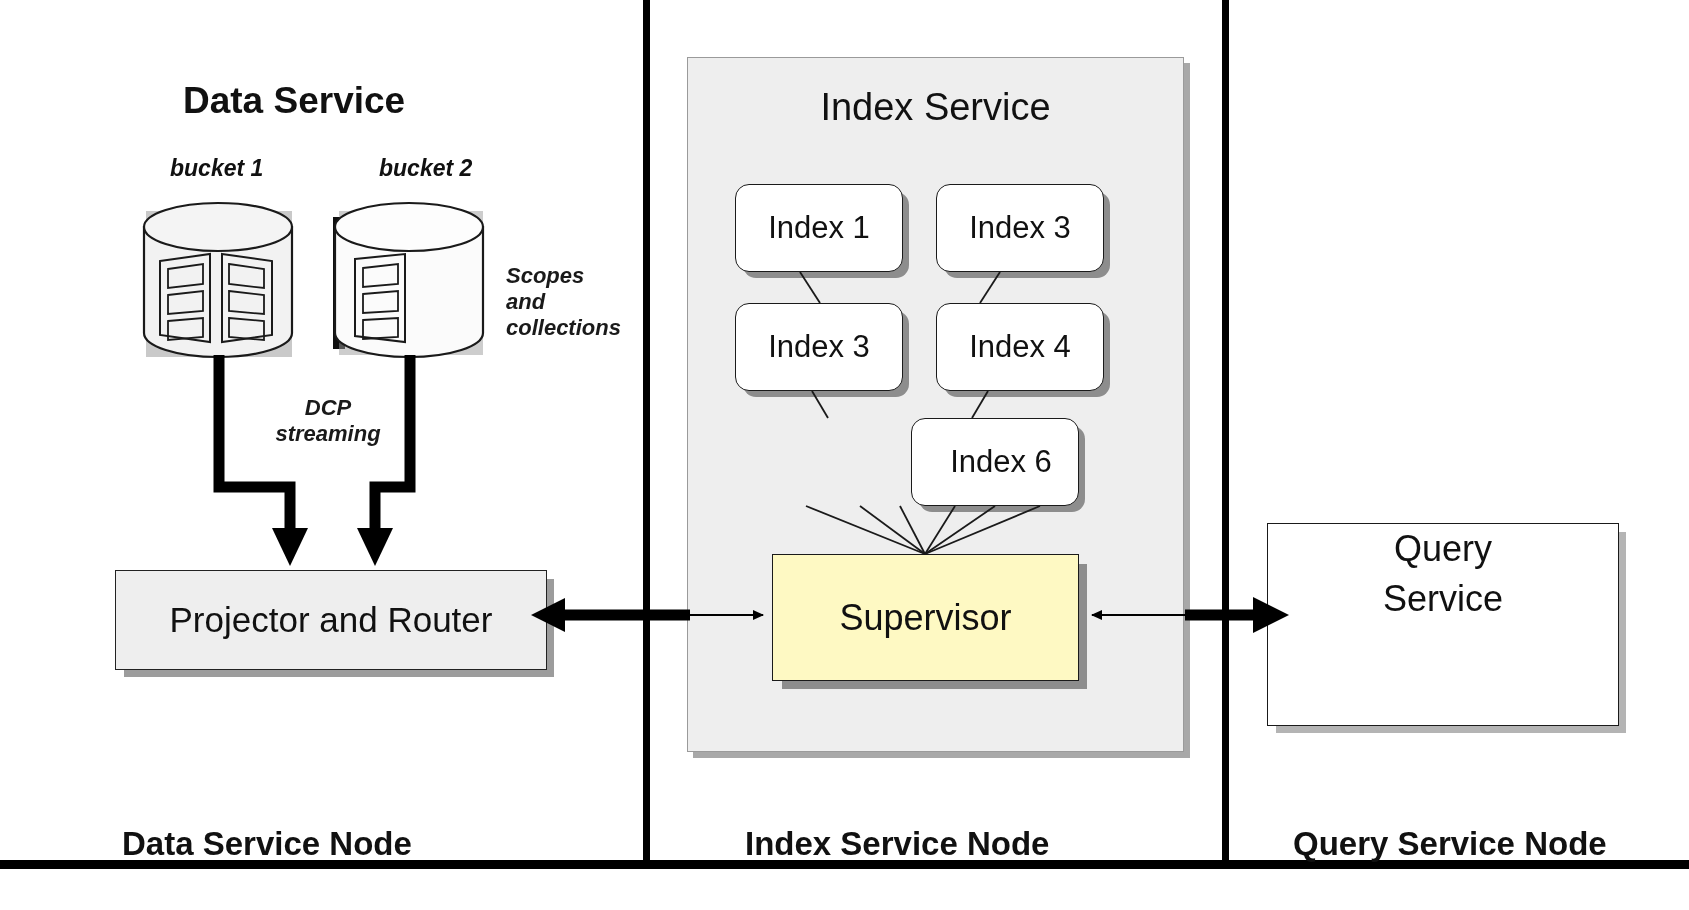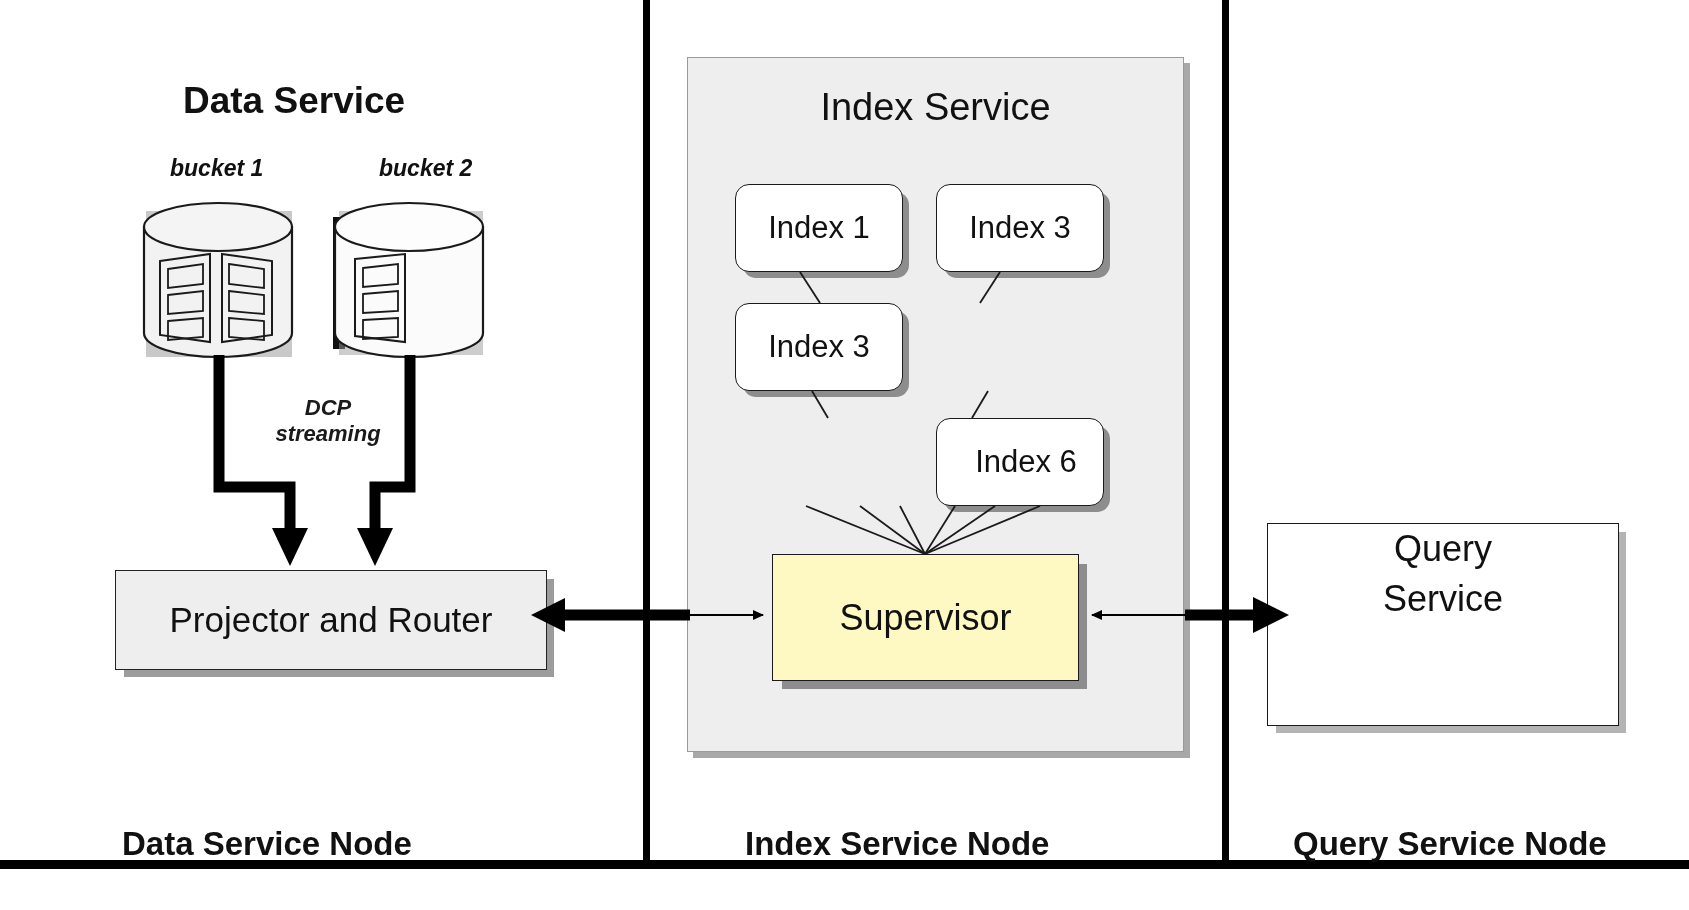--- a/index.html
+++ b/index.html
@@ -220,35 +220,41 @@
       <rect x="6" y="8" width="144" height="144" fill="#9c9c9c" opacity="0.5"></rect>
       <path d="M2,24 L2,130 A74,24 0 0,0 150,130 L150,24 Z" fill="#fbfbfb" stroke="#1a1a1a" stroke-width="2.2"></path>
       <ellipse cx="76" cy="24" rx="74" ry="24" fill="#fdfdfd" stroke="#1a1a1a" stroke-width="2.2"></ellipse>
       <path d="M22,56 L72,51 L72,139 L22,133 Z" fill="none" stroke="#1a1a1a" stroke-width="2"></path>
       <path d="M30,65 L65,61 L65,81 L30,84 Z" fill="none" stroke="#1a1a1a" stroke-width="1.8"></path>
       <path d="M30,91 L65,88 L65,108 L30,110 Z" fill="none" stroke="#1a1a1a" stroke-width="1.8"></path>
       <path d="M30,117 L65,115 L65,134 L30,136 Z" fill="none" stroke="#1a1a1a" stroke-width="1.8"></path>
     </svg>
   </div>
 
+  <div class="italic-note" style="left:506px; top:263px; width:130px;">
+    <div>Scopes</div>
+    <div>and</div>
+    <div>collections</div>
+  </div>
 
   <div class="italic-note" style="left:258px; top:395px; width:140px; text-align:center;">
     <div>DCP</div>
     <div>streaming</div>
   </div>
 
   <div id="projector-box">Projector and Router</div>
 
   <div id="index-service-panel"></div>
   <div id="index-service-title">Index Service</div>
 
   <div class="index-box" style="left:735px; top:184px;">Index 1</div>
   <div class="index-box" style="left:936px; top:184px;">Index 3</div>
   <div class="index-box" style="left:735px; top:303px;">Index 3</div>
-  <div class="index-box" style="left:936px; top:418px;padding-left:12px;">Index 6</div>
+  <div class="index-box" style="left:936px; top:303px;">Index 4</div>
+  <div class="index-box" style="left:911px; top:418px;padding-left:12px;">Index 6</div>
 
   <div id="supervisor-box">Supervisor</div>
 
   <div id="query-service-box">
     <div>
       <div>Query</div>
       <div>Service</div>
     </div>
   </div>
 

